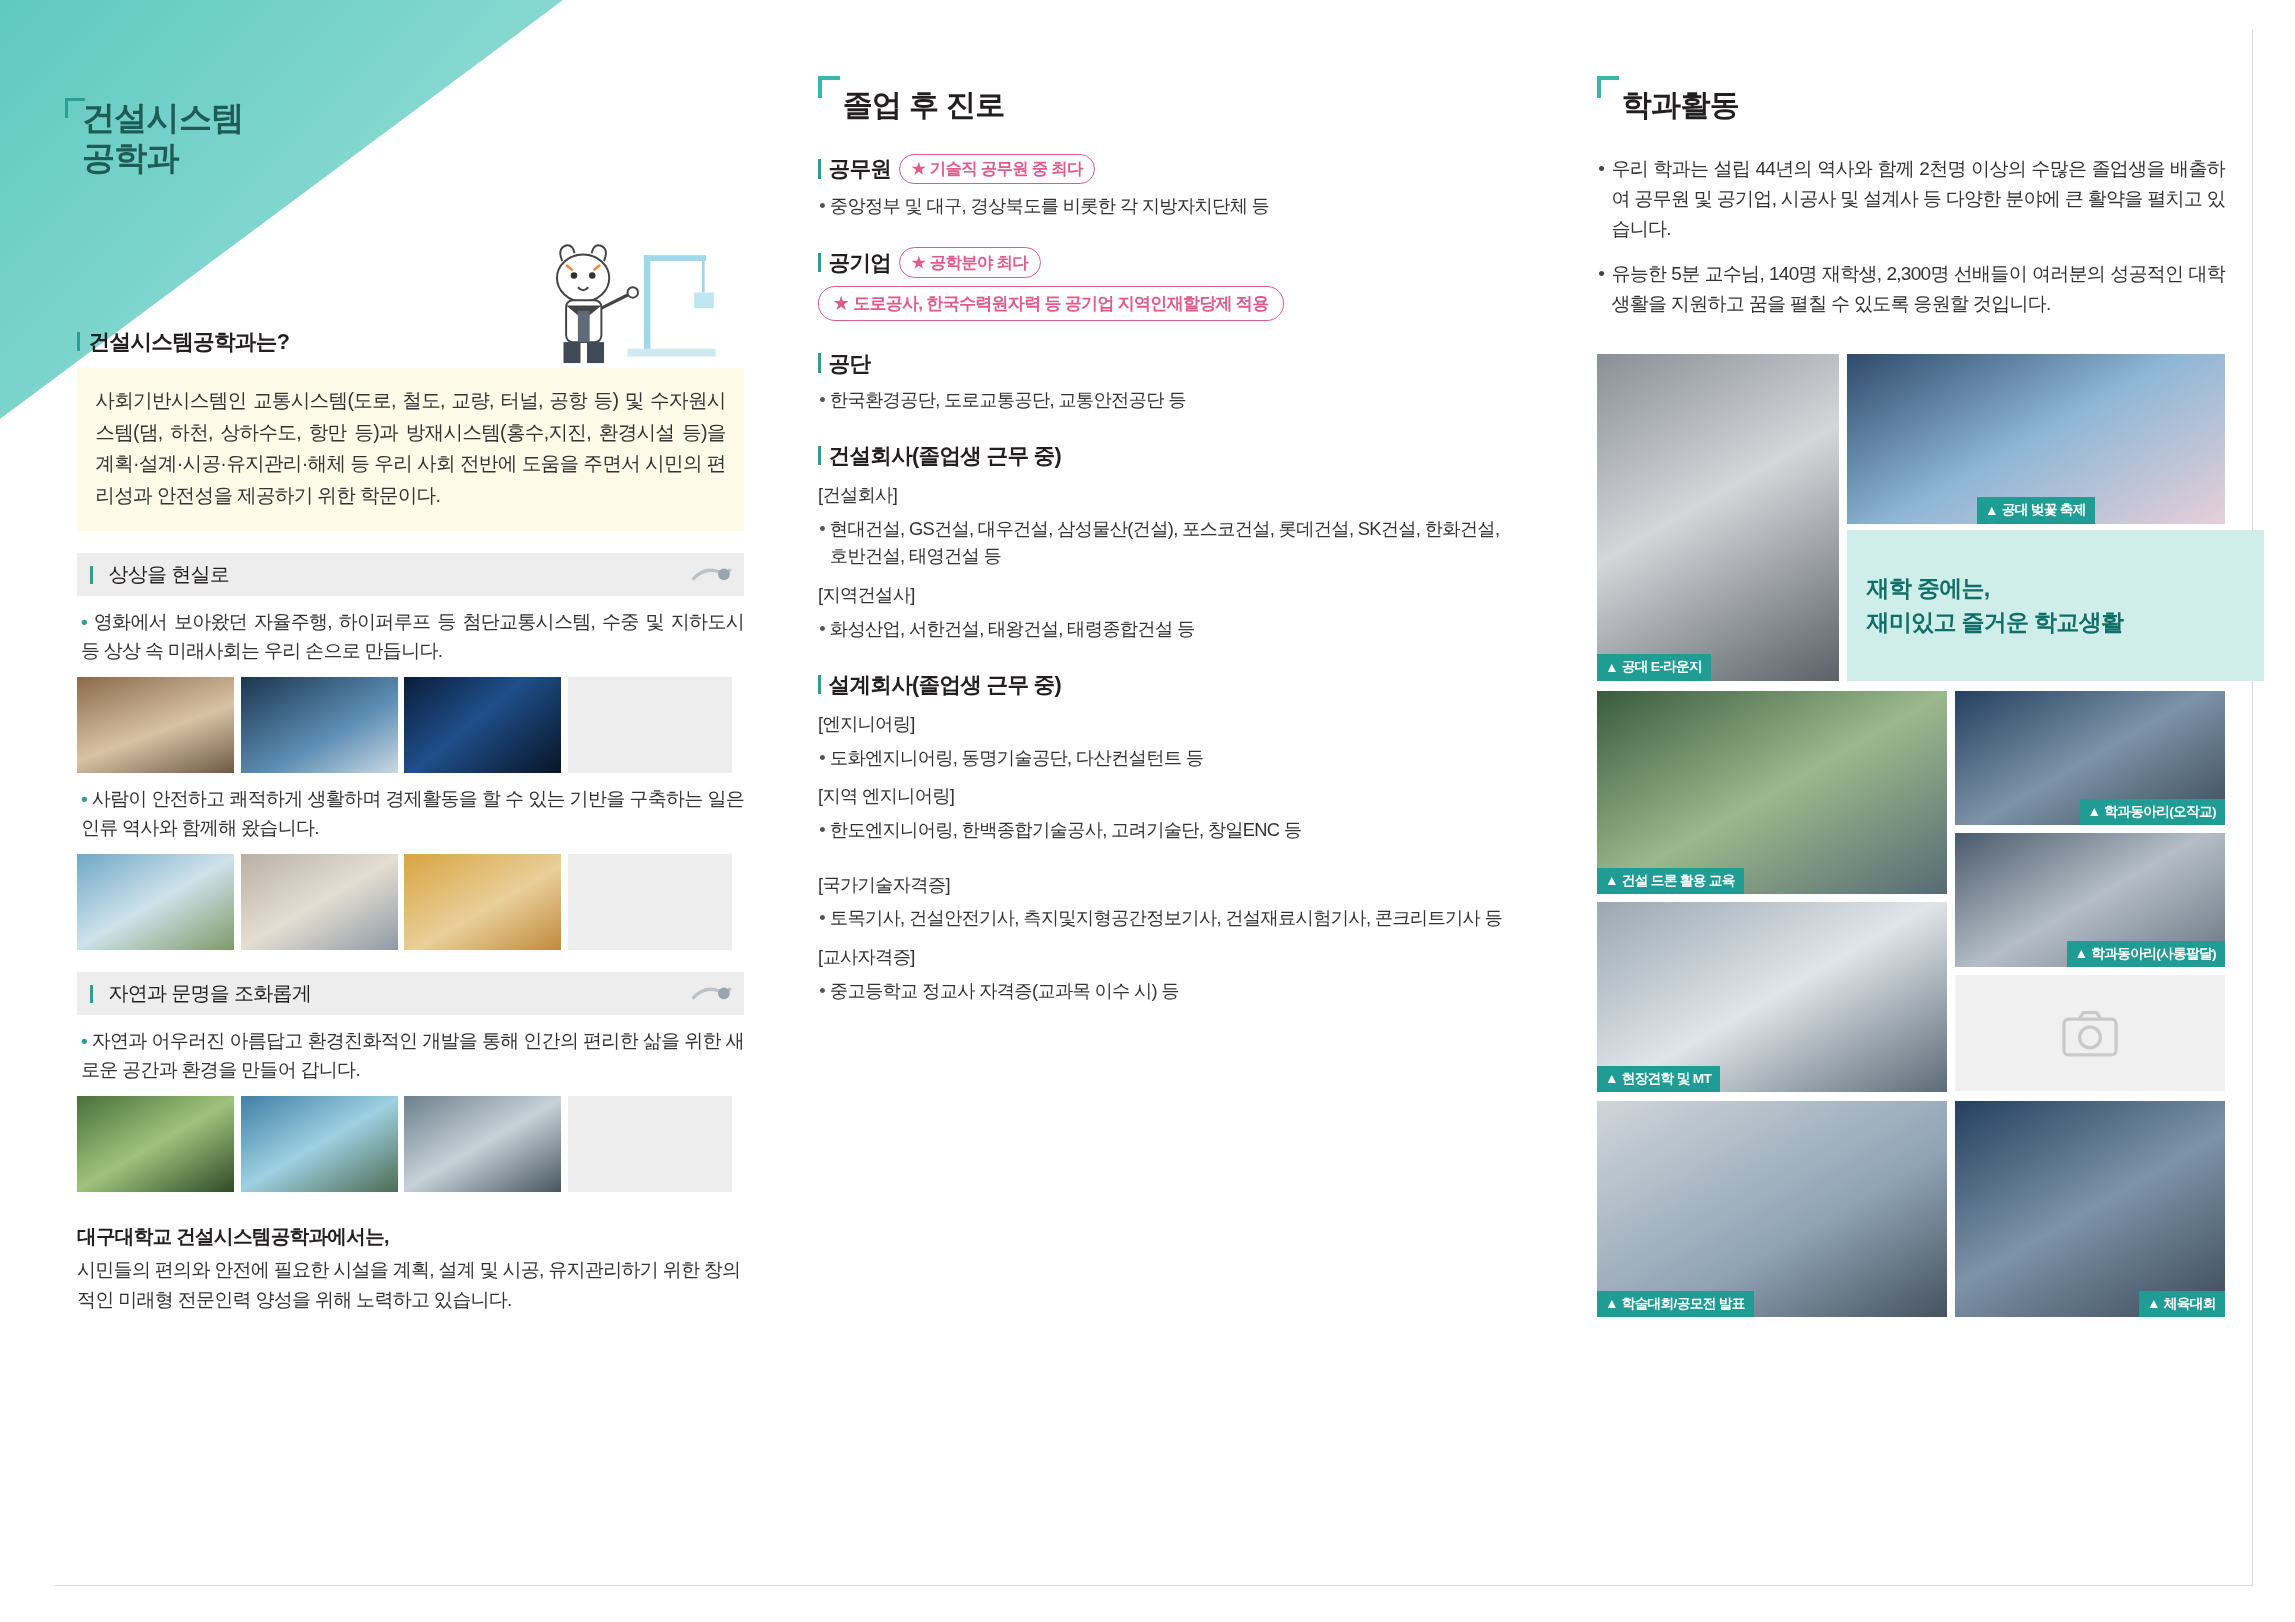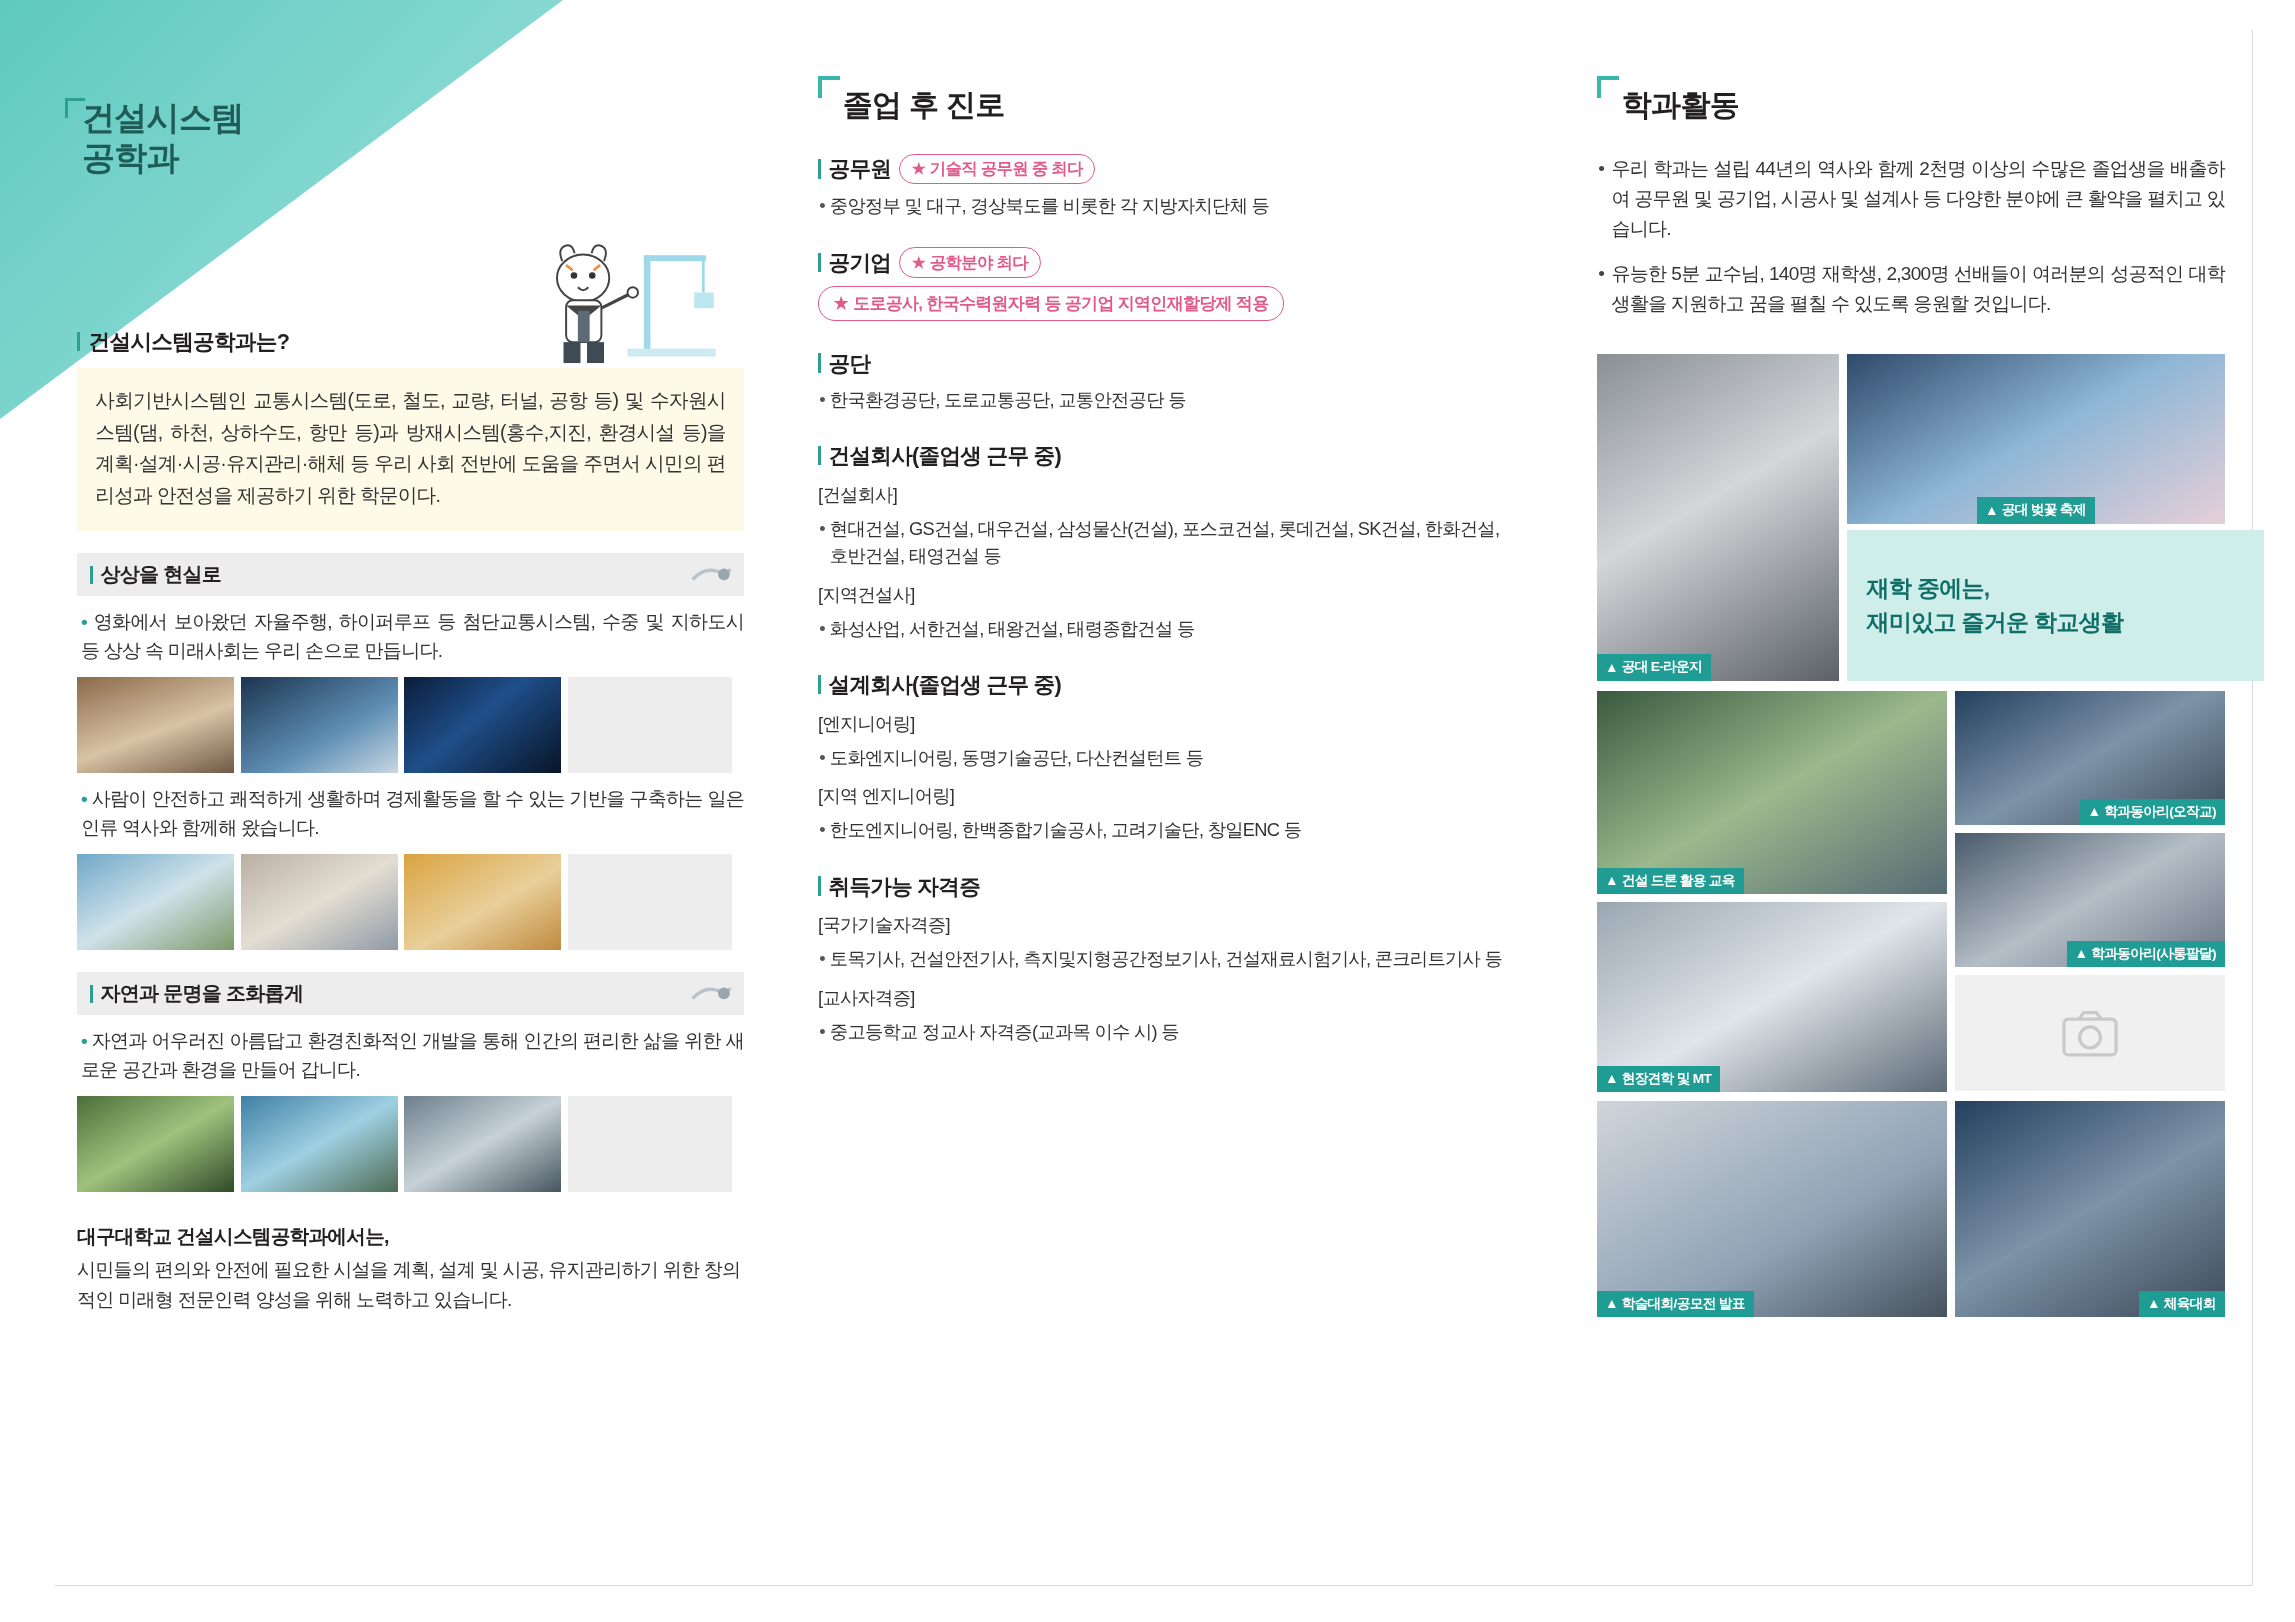--- a/index.html
+++ b/index.html
@@ -61,21 +61,21 @@
     margin-top:11.8px; background:#fdfbe8; padding:17px 18.3px 19.6px 18.3px;
     font-size:19.6px; line-height:1.62; color:#333; letter-spacing:-0.7px;
     text-align:justify;
   }
 
   .gray-head {
     margin-top:22px; background:#ededed; padding:7.9px 13px;
     display:flex; align-items:center; gap:7.9px; position:relative;
   }
   .gray-head .bar { width:2.6px; height:18.3px; background:#2e9e95; display:inline-block; }
-  .gray-head .label { font-size:20px; font-weight:bold; letter-spacing:-0.7px; }
+  .gray-head .label { font-size:20px; font-weight:normal; letter-spacing:-0.7px;margin-left:8px; }
   .gray-head .swoosh {
     position:absolute; right:11.8px; top:50%; transform:translateY(-50%);
     width:41px; height:19.6px;
   }
 
   .bullet-para {
     margin-top:10.5px; font-size:19px; line-height:1.55; letter-spacing:-0.7px;
     color:#333; padding-left:3.9px; text-align:justify;
   }
   .bullet-para .dot { color:#2e9e95; font-weight:bold; }
@@ -310,24 +310,20 @@
       <span class="bar"></span>
       <span>설계회사(졸업생 근무 중)</span>
     </div>
     <div class="tag">[엔지니어링]</div>
     <div class="li">도화엔지니어링, 동명기술공단, 다산컨설턴트 등</div>
     <div class="tag">[지역 엔지니어링]</div>
     <div class="li">한도엔지니어링, 한백종합기술공사, 고려기술단, 창일ENC 등</div>
   </div>
 
   <div class="mid-section">
-    <div class="sec-title">
-      <span class="bar"></span>
-      <span>취득가능 자격증</span>
-    </div>
     <div class="tag">[국가기술자격증]</div>
     <div class="li">토목기사, 건설안전기사, 측지및지형공간정보기사, 건설재료시험기사, 콘크리트기사 등</div>
     <div class="tag">[교사자격증]</div>
     <div class="li">중고등학교 정교사 자격증(교과목 이수 시) 등</div>
   </div>
 </div>
 
 <div class="col" style="left:1597px; top:85px; width:628px;">
   <div class="bracket-head">
     <span class="bk"></span>

